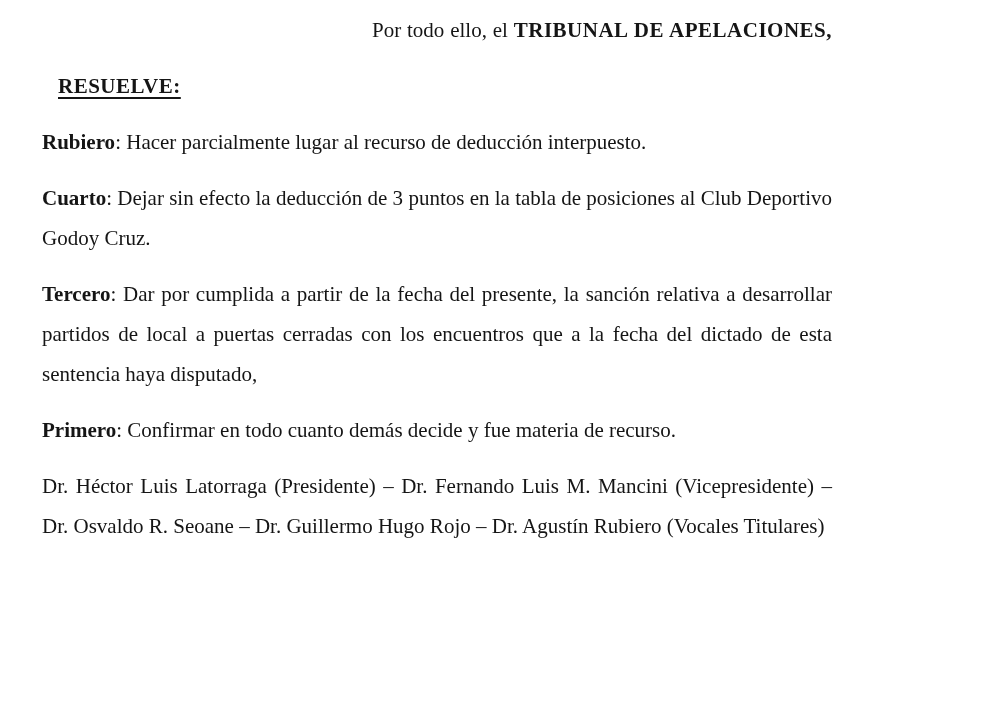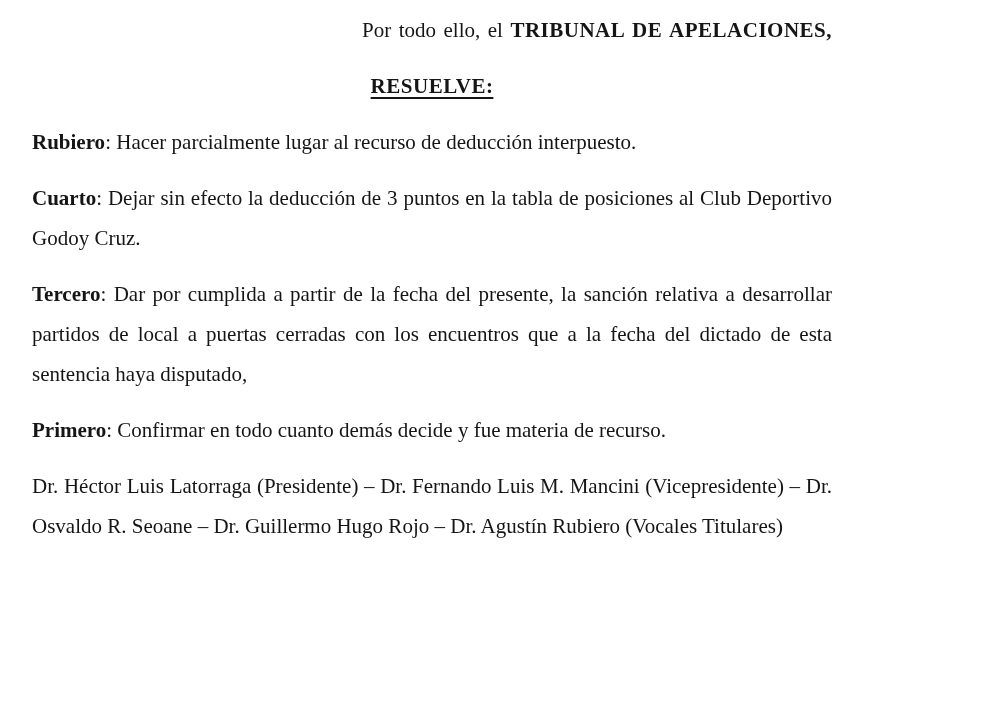--- a/index.html
+++ b/index.html
@@ -13,39 +13,40 @@
     overflow: hidden;
     font-family: "Liberation Serif", "DejaVu Serif", serif;
     font-size: 21px;
     color: #151515;
     -webkit-font-smoothing: antialiased;
   }
   .page {
     box-sizing: border-box;
     width: 874px;
     height: 720px;
-    padding: 10px 42px 0 32px;
+    padding: 10px 42px 0 42px;
     background: #ffffff;
   }
   .para {
     margin: 0 0 16px 0;
     line-height: 40px;
     text-align: justify;
   }
   .intro {
     text-indent: 330px;
     text-align-last: justify;
   }
   .intro .emph {
     font-weight: bold;
     letter-spacing: 0.5px;
   }
   .heading {
     font-weight: bold;
-    text-align: center;
+    text-align: left;
+    margin-left: 16px;
   }
   .heading .underlined {
     text-decoration: underline;
     text-decoration-thickness: 2px;
     text-underline-offset: 4px;
     letter-spacing: 0.5px;
   }
   .item .label {
     font-weight: bold;
   }

